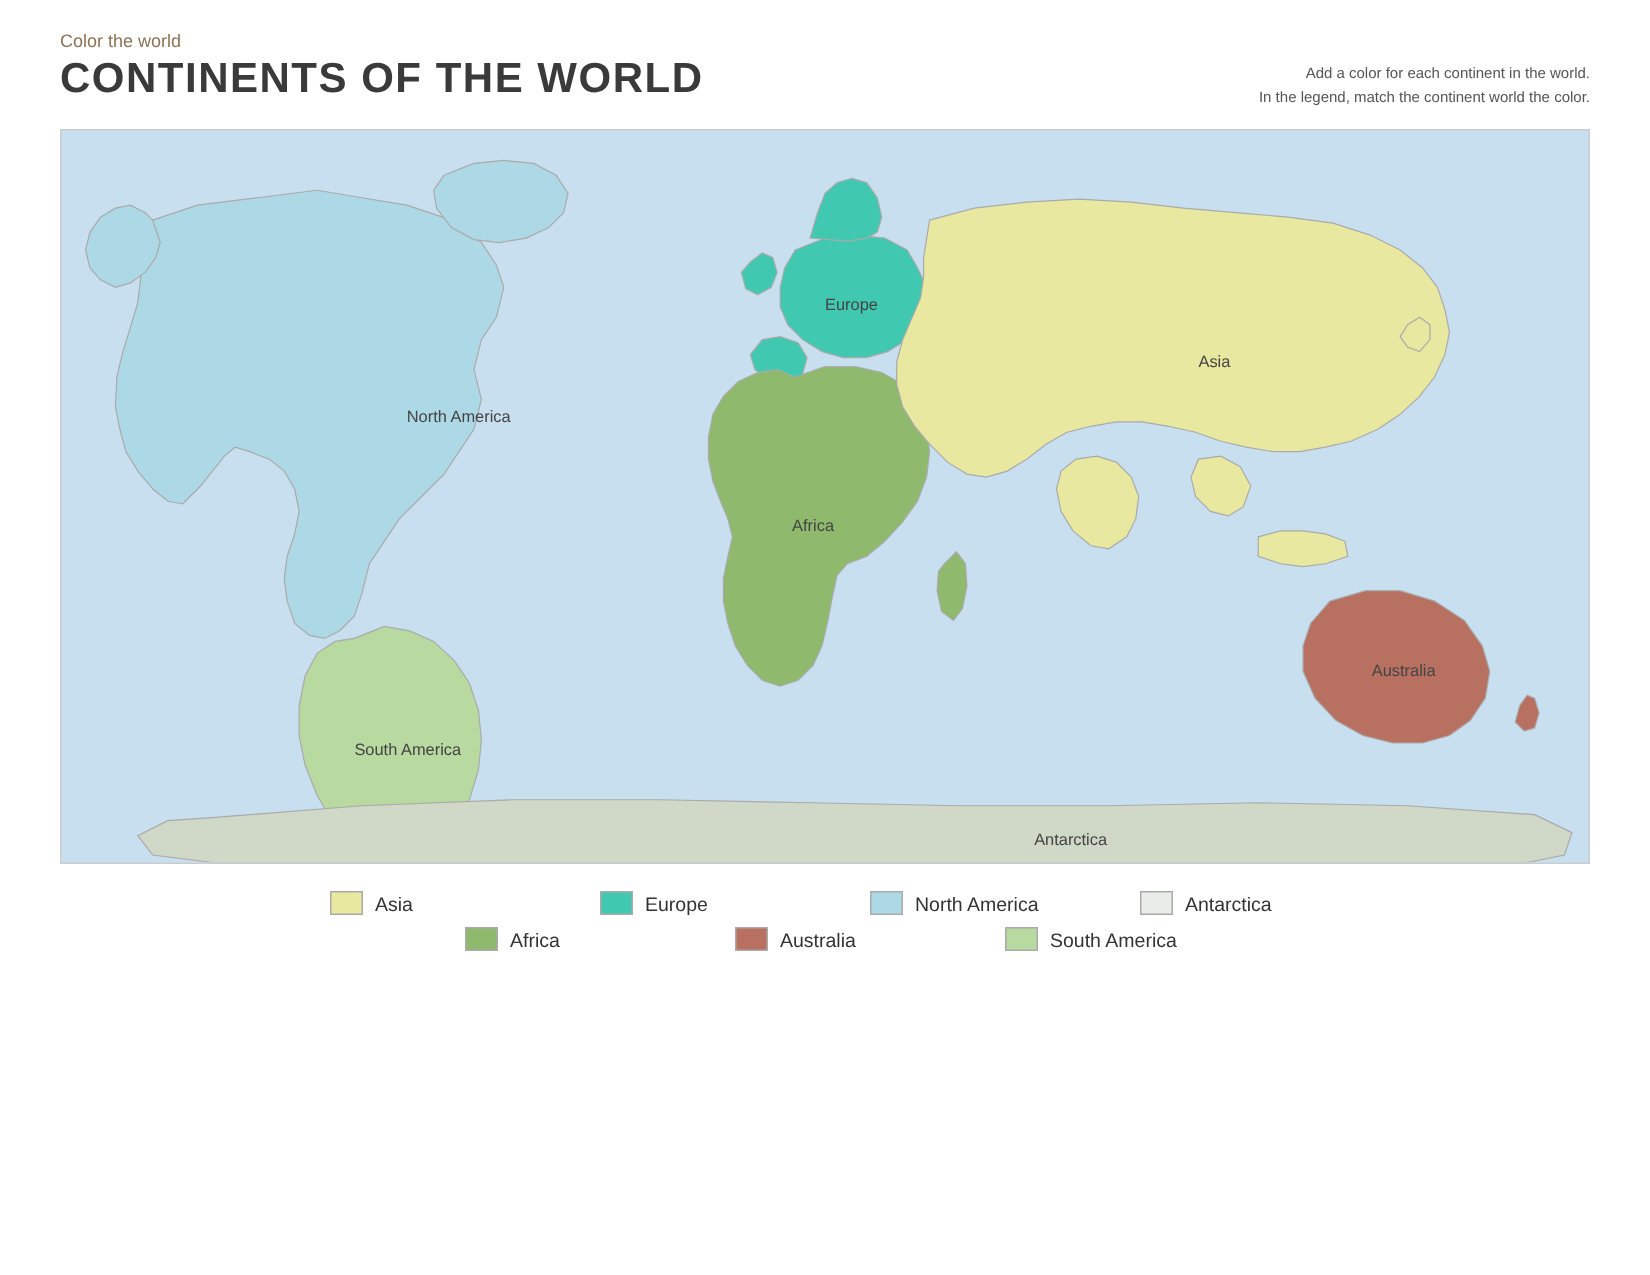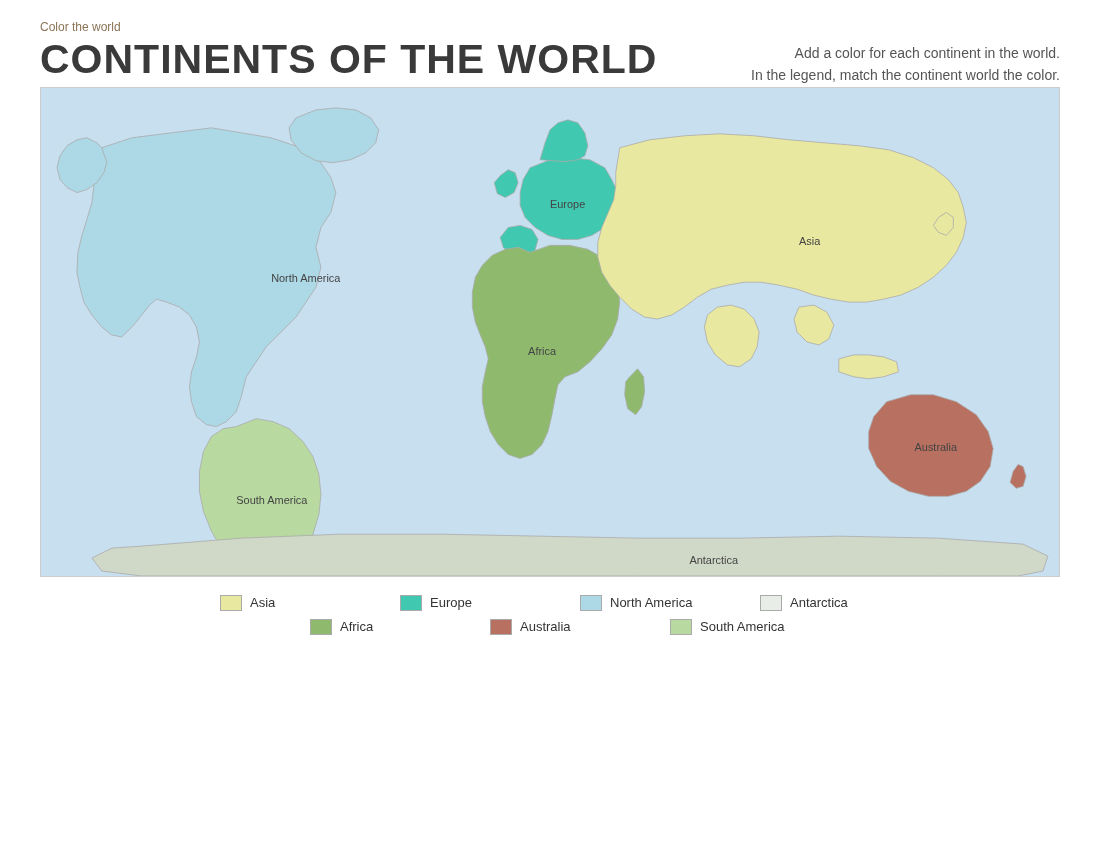--- a/index.html
+++ b/index.html
@@ -10,39 +10,40 @@
       font-family: Arial, sans-serif;
       overflow: hidden;
     }
     .page-container {
       width: 1100px;
       height: 850px;
       position: relative;
       padding: 20px 40px;
     }
     .header {
+      margin-bottom: 12px;
     }
     .subtitle {
       font-size: 12px;
       color: #8B7355;
       margin-bottom: 2px;
     }
     .title-row {
       display: flex;
       align-items: flex-start;
       justify-content: space-between;
     }
     .main-title {
-      font-size: 41px;
+      font-size: 28px;
       font-weight: 900;
       color: #3a3a3a;
       letter-spacing: 1px;
     }
     .instructions {
-      font-size: 14px;
+      font-size: 10px;
       color: #555;
       text-align: right;
       line-height: 1.6;
       max-width: 340px;
       padding-top: 6px;
     }
     .map-container {
       width: 100%;
       height: 490px;
       border: 1px solid #ccc;

